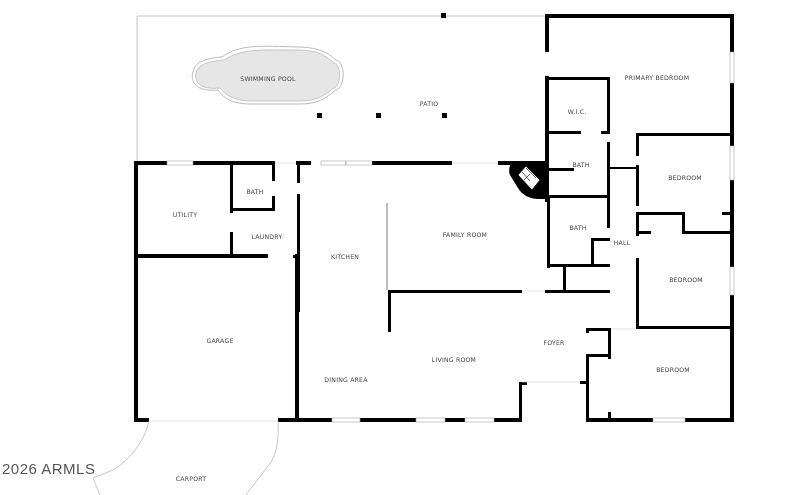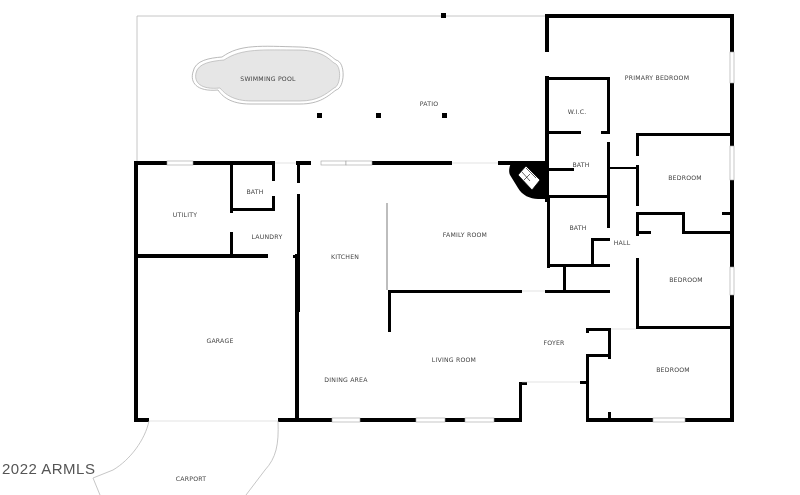--- a/index.html
+++ b/index.html
@@ -167,13 +167,13 @@
       <text x="686" y="282" text-anchor="middle" class="room-label">BEDROOM</text>
       <text x="220" y="343" text-anchor="middle" class="room-label">GARAGE</text>
       <text x="554" y="345" text-anchor="middle" class="room-label">FOYER</text>
       <text x="454" y="362" text-anchor="middle" class="room-label">LIVING ROOM</text>
       <text x="673" y="372" text-anchor="middle" class="room-label">BEDROOM</text>
       <text x="346" y="382" text-anchor="middle" class="room-label">DINING AREA</text>
       <text x="191" y="481" text-anchor="middle" class="room-label">CARPORT</text>
     </g>
 </svg>
 
-<div class="watermark">2022 ARMLS</div>
+<div class="watermark">2026 ARMLS</div>
 
 </body></html>

